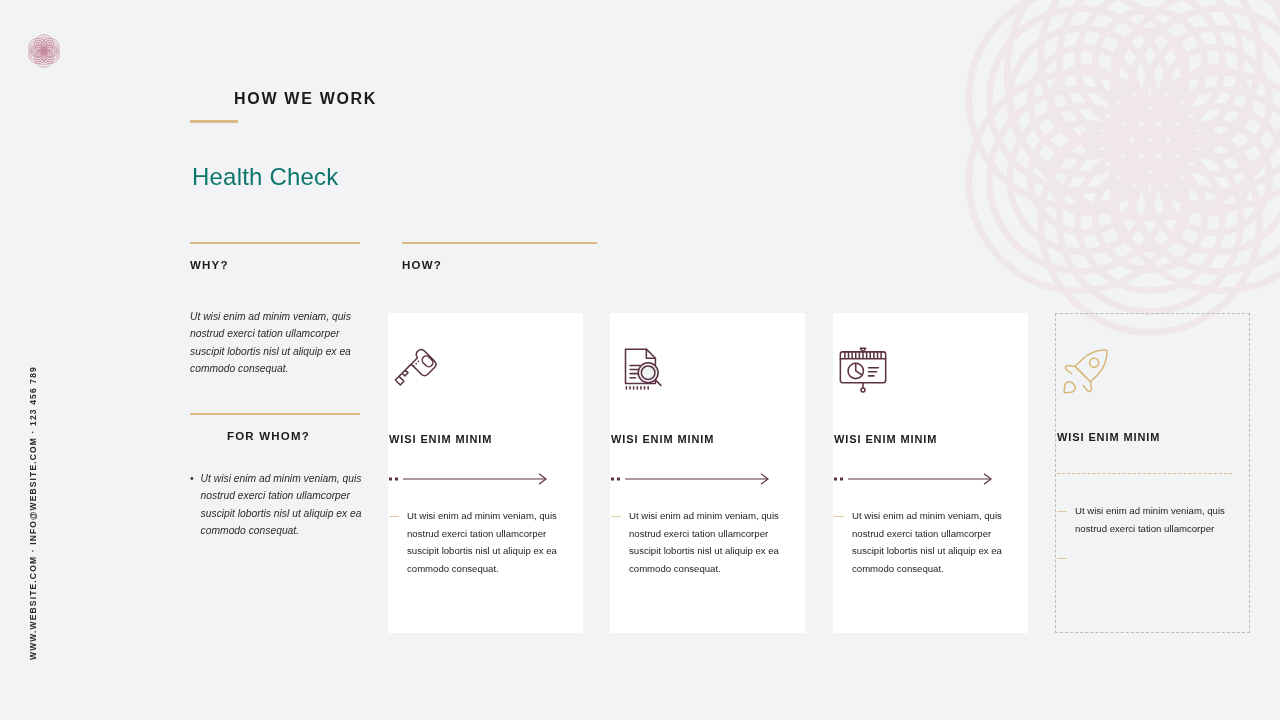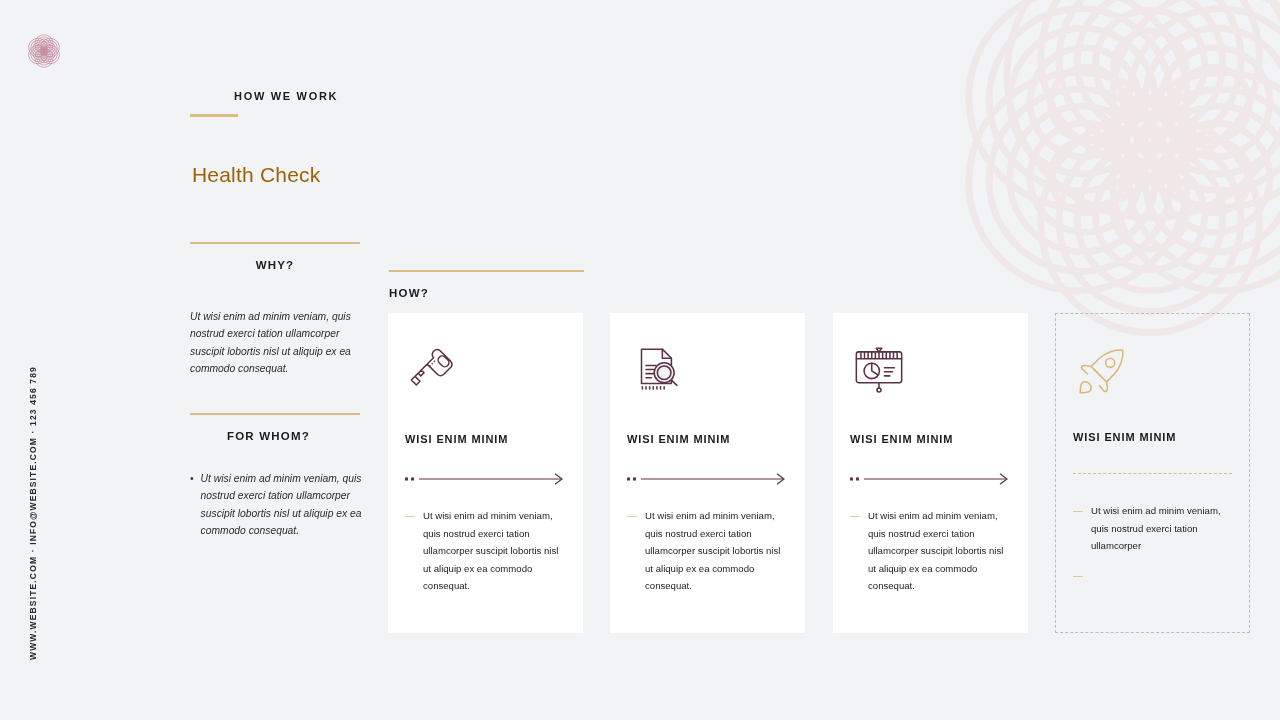--- a/index.html
+++ b/index.html
@@ -50,56 +50,56 @@
     font-size: 8.5px;
     letter-spacing: 1.15px;
     font-weight: 700;
     color: #2B2B2B;
     z-index: 3;
   }
 
   
   .eyebrow-wrap { position: absolute; left: 190px; top: 90px; z-index: 2; }
   .eyebrow {
-    font-size: 11px;
+    font-size: 16px;
     font-weight: 700;
     letter-spacing: 1.7px;
     color: #1B1B1B;
     padding-left: 44px;
   }
   .eyebrow-rule {
     margin-top: 12px;
     width: 48px;
     height: 3px;
     background: #DCBC85;
   }
 
   .page-title {
     position: absolute;
     left: 192px;
     top: 163px;
-    font-size: 21px;
+    font-size: 24px;
     font-weight: 400;
     letter-spacing: 0.2px;
-    color: #a16207;
+    color: #0f766e;
     z-index: 2;
   }
 
   
   .col-head { position: absolute; z-index: 2; }
   .col-head .rule { height: 2px; background: #DCBC85; }
   .col-head .label {
     margin-top: 15px;
     font-size: 11.5px;
     font-weight: 700;
     letter-spacing: 1.2px;
     color: #1B1B1B;
   }
-  #head-why { left: 190px; top: 242px; width: 170px; text-align: center; }
-  #head-how { left: 389px; top: 242px; width: 195px; margin-top: 28px; }
+  #head-why { left: 190px; top: 242px; width: 170px; }
+  #head-how { left: 402px; top: 242px; width: 195px; }
 
   
   .left-col {
     position: absolute;
     left: 190px;
     top: 308px;
     width: 172px;
     z-index: 2;
   }
   .left-para {
@@ -133,21 +133,21 @@
   }
   .bullet-row .dot { flex: none; line-height: 17.3px; }
 
   
   .card {
     position: absolute;
     top: 313px;
     width: 195px;
     height: 320px;
     background: #FFFFFF;
-    padding: 28px 17px 0 17px;
+    padding: 28px 17px 0 1px;
     z-index: 2;
   }
   #card-1 { left: 388px; }
   #card-2 { left: 610px; }
   #card-3 { left: 833px; }
   #card-4 {
     left: 1055px;
     background: transparent;
     border: 1px dashed #B6BCC2;
     padding-top: 28px;

